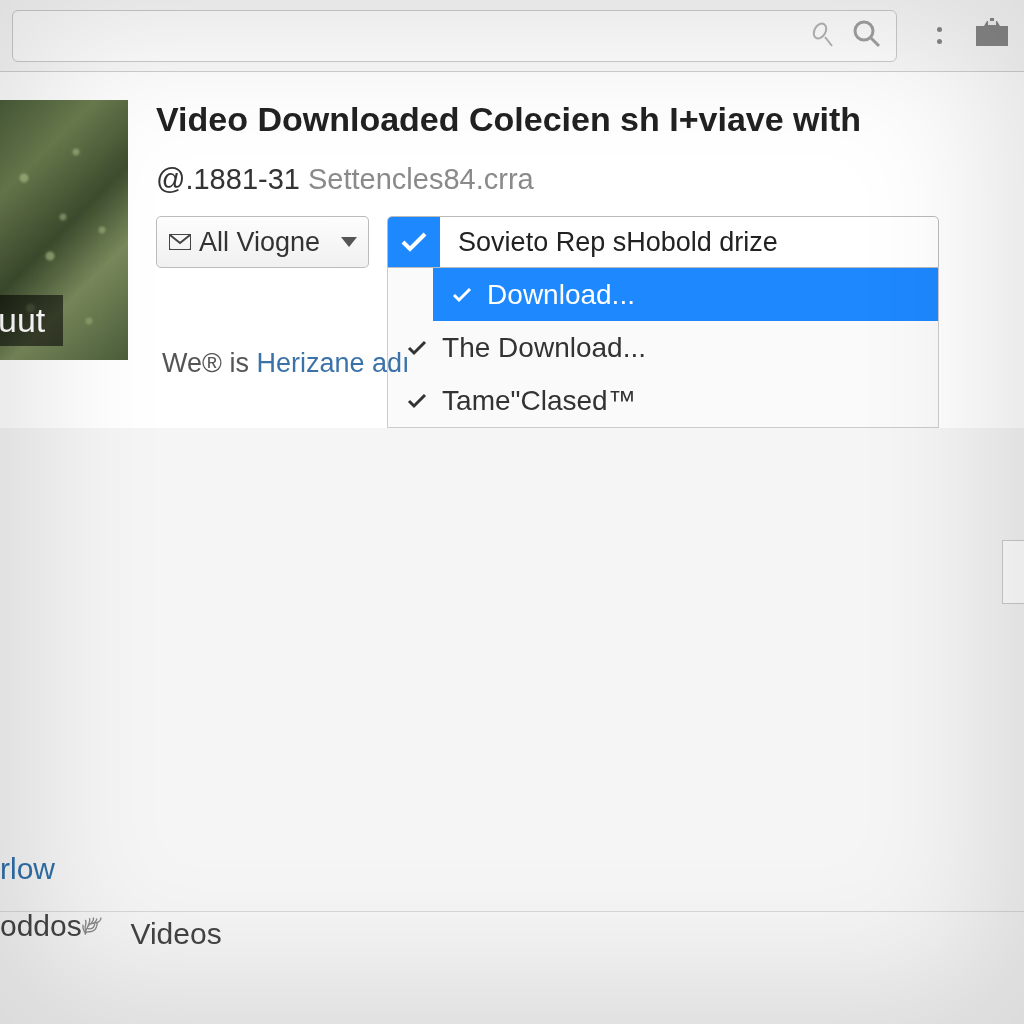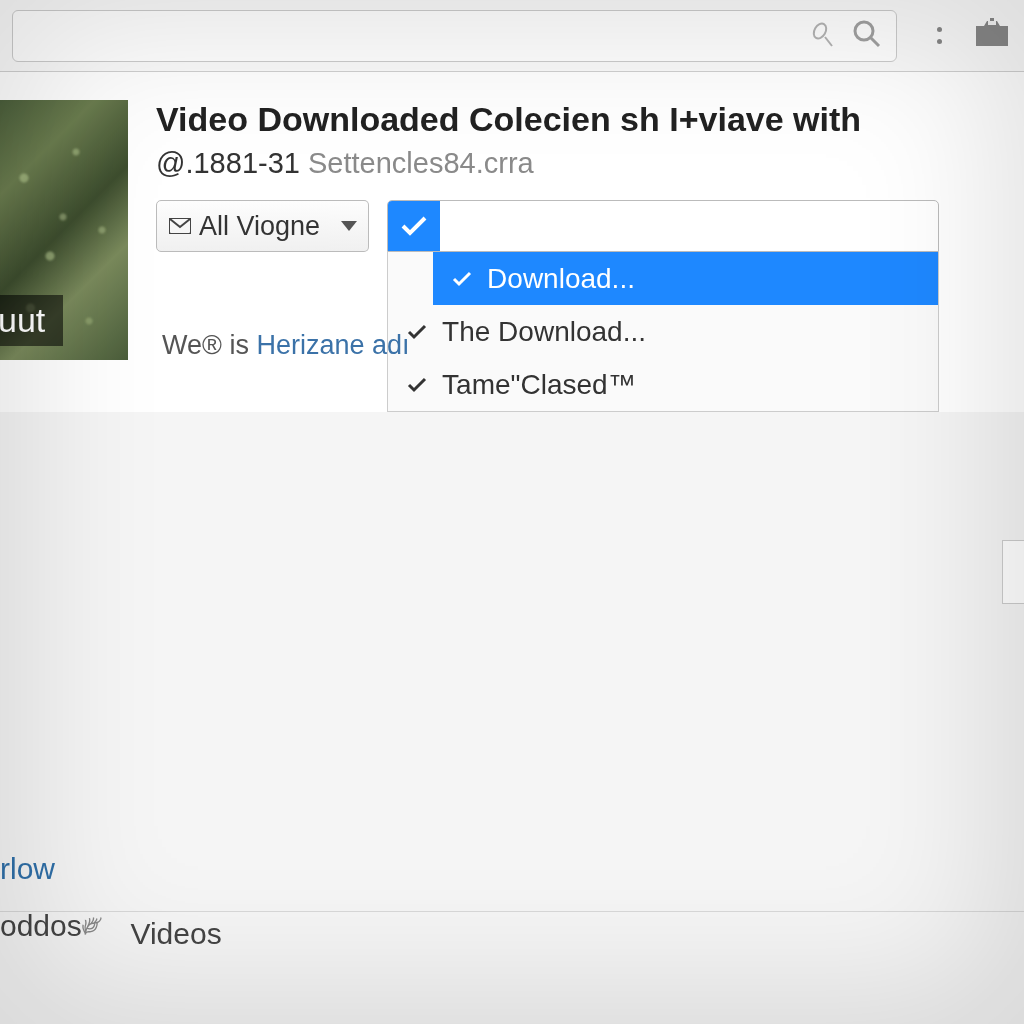--- a/index.html
+++ b/index.html
@@ -79,21 +79,21 @@
   font-weight: 400;
   padding: 6px 18px 6px 0;
 }
 
 .details { flex: 1; min-width: 0; }
 .title {
   font-size: 34px;
   font-weight: 700;
   color: #222;
   line-height: 1.15;
-  margin-bottom: 8px;
+  margin-bottom: 24px;
   white-space: nowrap;
 }
 .subtitle {
   font-size: 29px;
   color: #333;
   margin-bottom: 20px;
 }
 .subtitle .grey { color: #8a8a8a; }
 
 .controls-row {
@@ -178,20 +178,21 @@
 .menu-item.selected {
   background: #1e88ff;
   color: #fff;
   margin-left: 45px;
 }
 .menu-item .chk { width: 22px; display: flex; justify-content: center; }
 
 .desc-line {
   font-size: 27px;
   color: #555;
+  margin-top: 18px;
 }
 .desc-line .link { color: #3b72a8; }
 
 .bottom-links {
   position: absolute;
   bottom: 138px;
   left: 0;
   font-size: 30px;
   color: #2f6fa8;
 }
@@ -292,20 +293,21 @@
           </svg>
       </div>
 
       <div class="menu-wrap">
         <div class="menu-top">
           <div class="menu-check">
             <svg width="28" height="22" viewBox="0 0 28 22" stroke="#fff" stroke-width="4" fill="none">
                 <path d="M3 11 L10 18 L25 3"></path>
               </svg>
           </div>
+          <div class="menu-top-text">Sovieto Rep sHobold drize</div>
         </div>
         <div class="menu-list">
           <div class="menu-item selected">
             <span class="chk">
               <svg width="20" height="16" viewBox="0 0 20 16" stroke="#fff" stroke-width="3" fill="none">
                   <path d="M2 8 L7 13 L18 2"></path>
                 </svg>
             </span>
             <span>Download...</span>
           </div>

